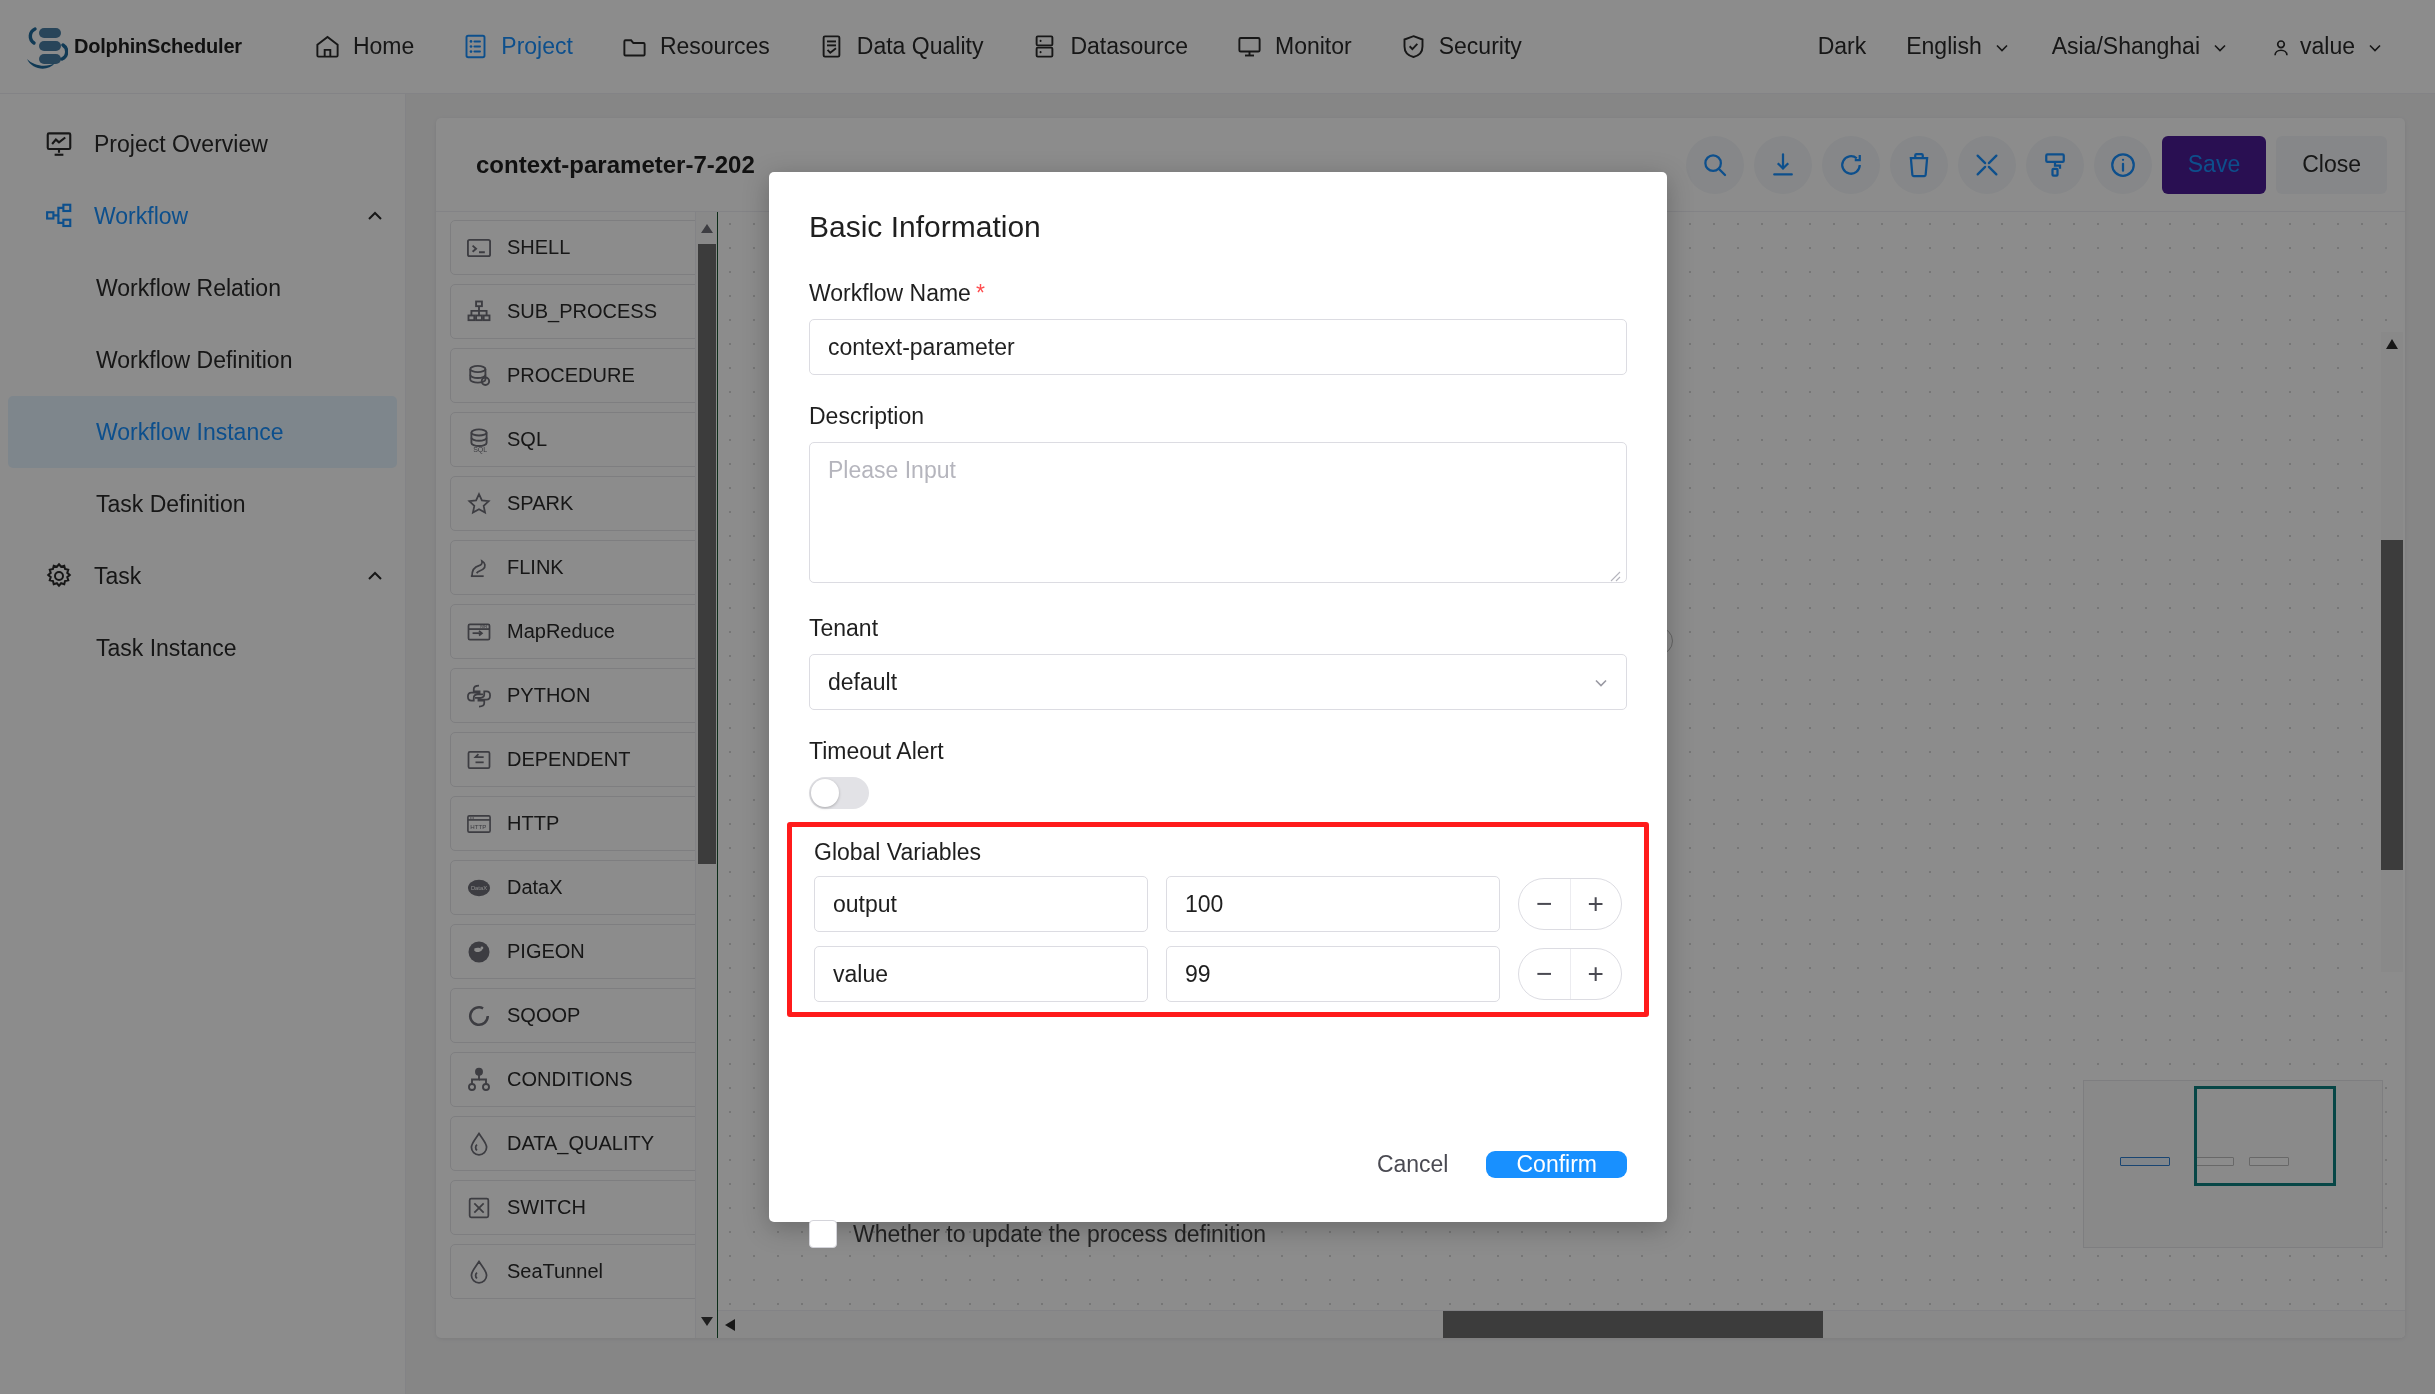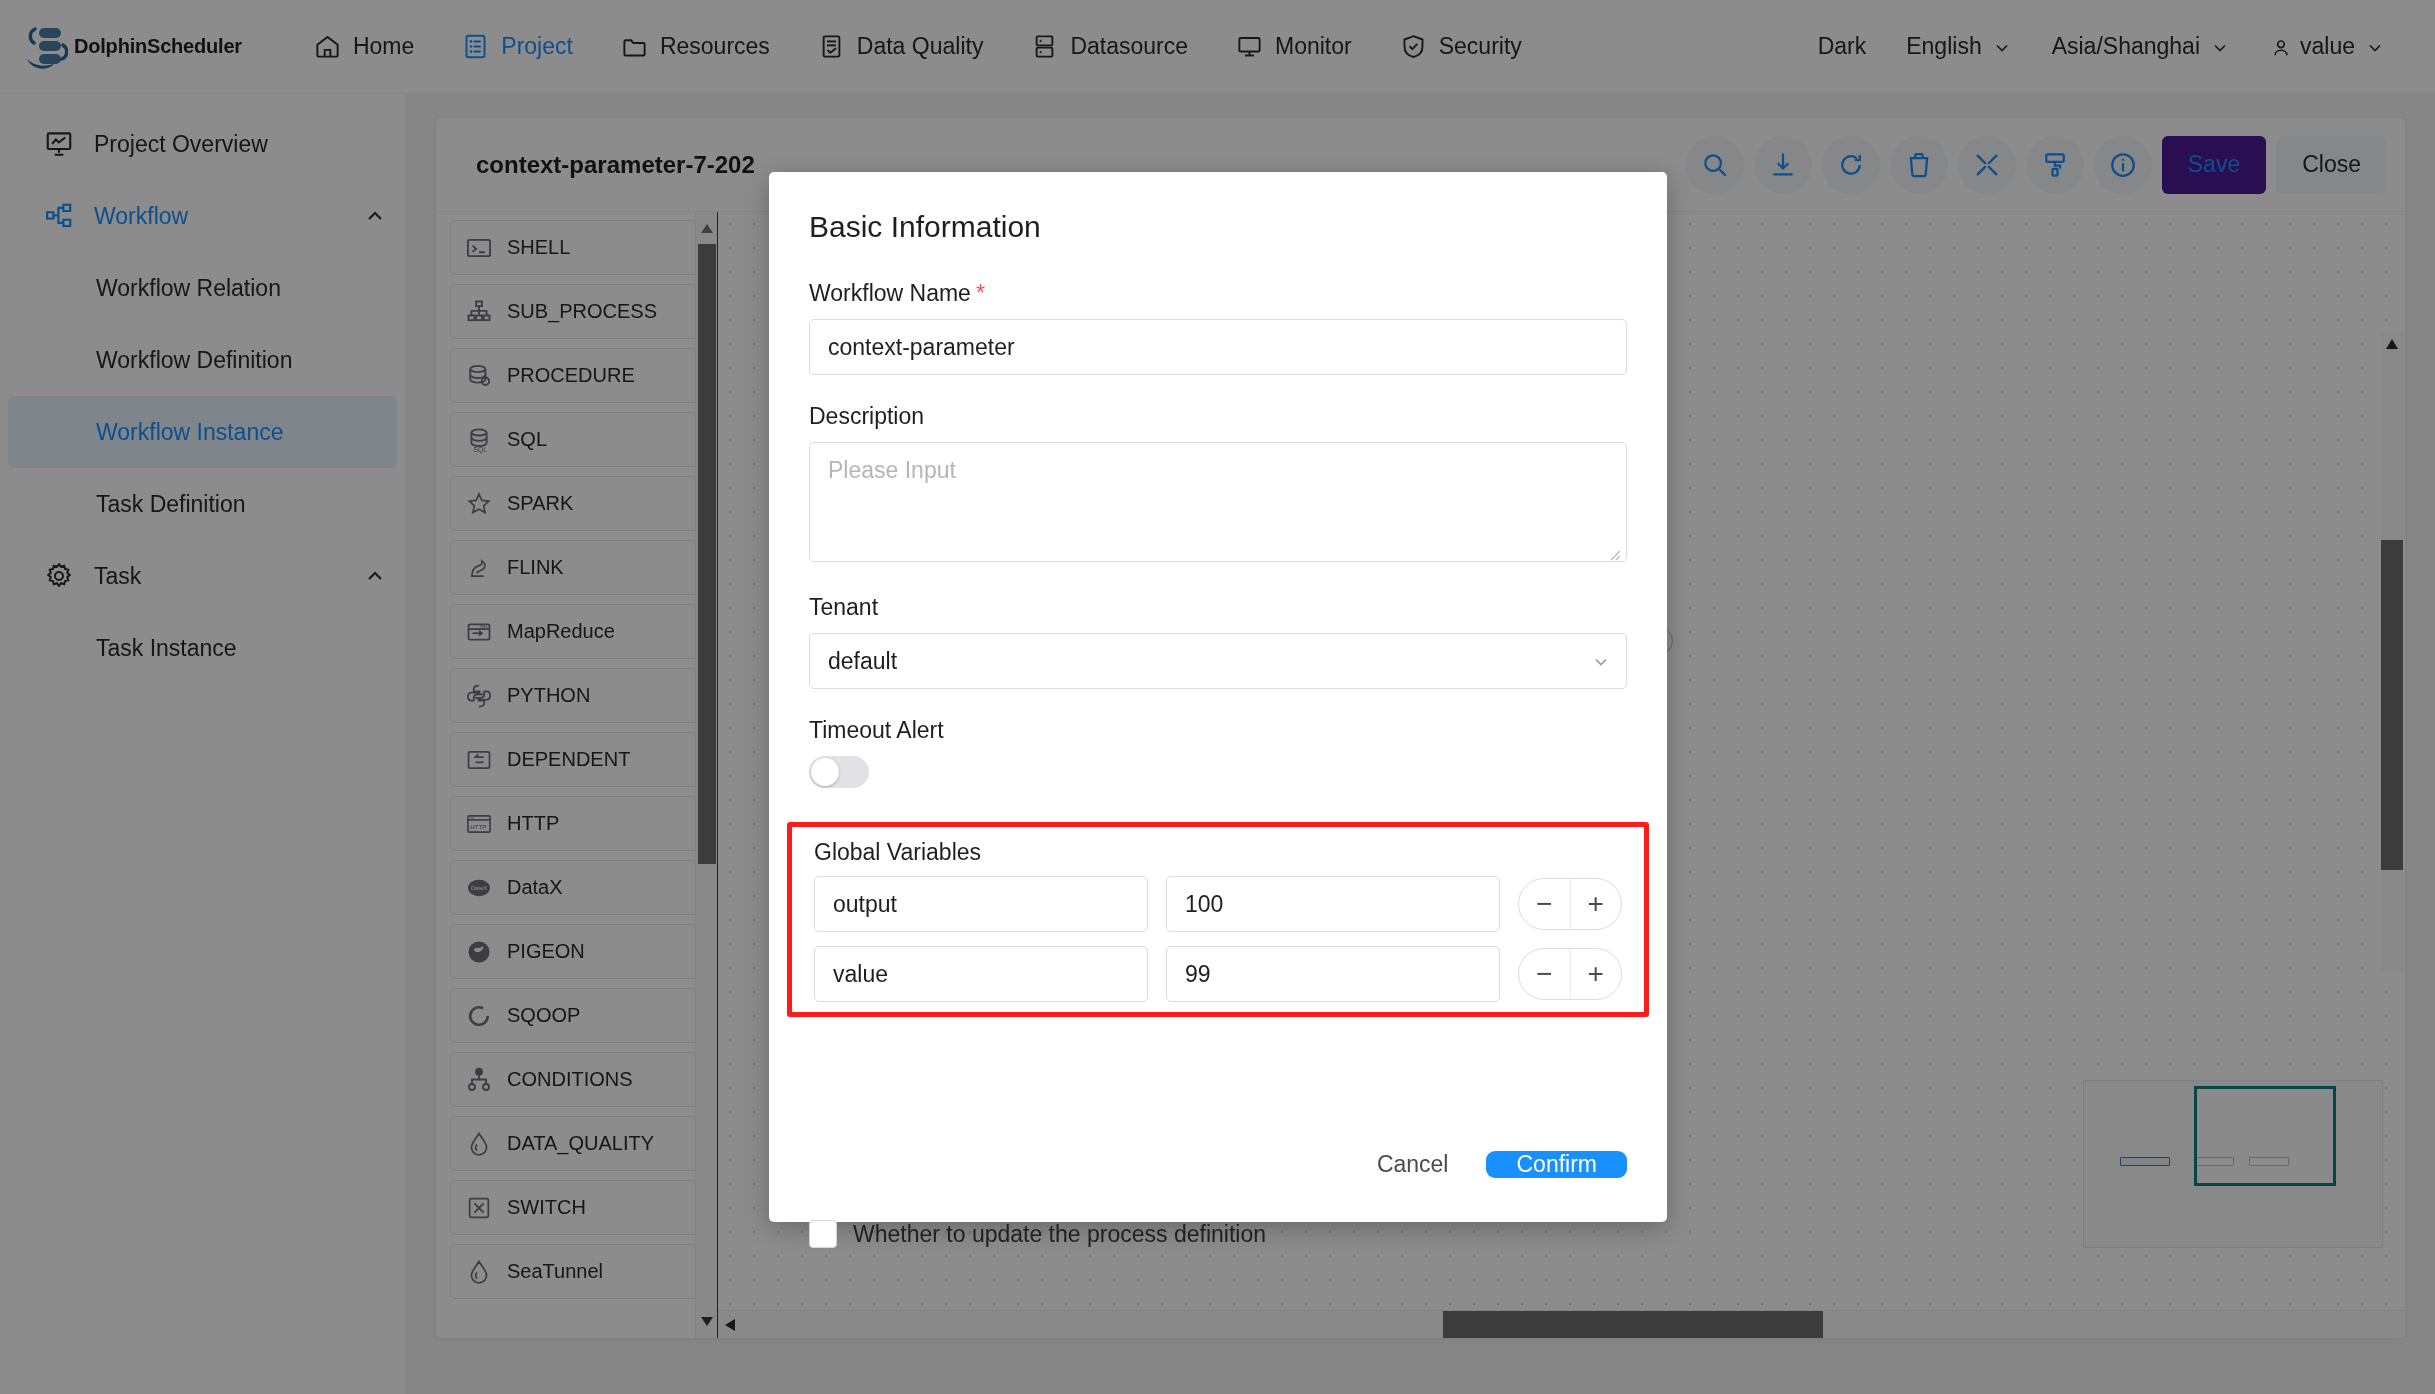--- a/index.html
+++ b/index.html
@@ -216,21 +216,21 @@
   }
   .req { color: #ff4d4f; font-size: 23px; margin-left: 5px; }
   .inp {
     width: 100%; height: 56px; border: 1px solid #dcdce2; border-radius: 5px;
     padding: 0 18px; font-size: 23px; color: #1f1f1f;
     font-family: "Liberation Sans", sans-serif; background: #fff;
     outline: none;
   }
   .inp::placeholder { color: #b5b5bd; }
   .ta {
-    width: 100%; height: 120px; border: 1px solid #dcdce2; border-radius: 5px;
+    width: 100%; height: 141px; border: 1px solid #dcdce2; border-radius: 5px;
     padding: 14px 18px; font-size: 23px; color: #1f1f1f; resize: none;
     font-family: "Liberation Sans", sans-serif; outline: none;
   }
   .ta::placeholder { color: #b5b5bd; }
   .ta-wrap { position: relative; }
   .ta-grip {
     position: absolute; right: 6px; bottom: 5px; width: 14px; height: 14px;
     pointer-events: none;
   }
   .gap { height: 28px; }

